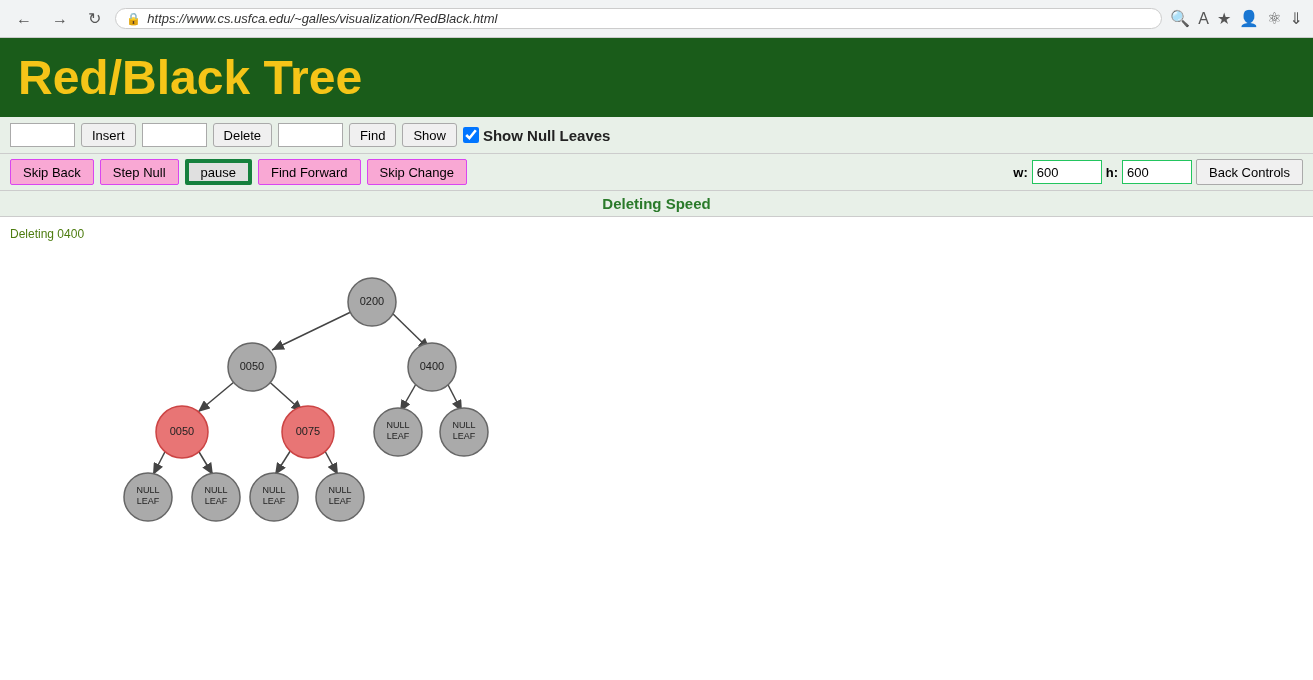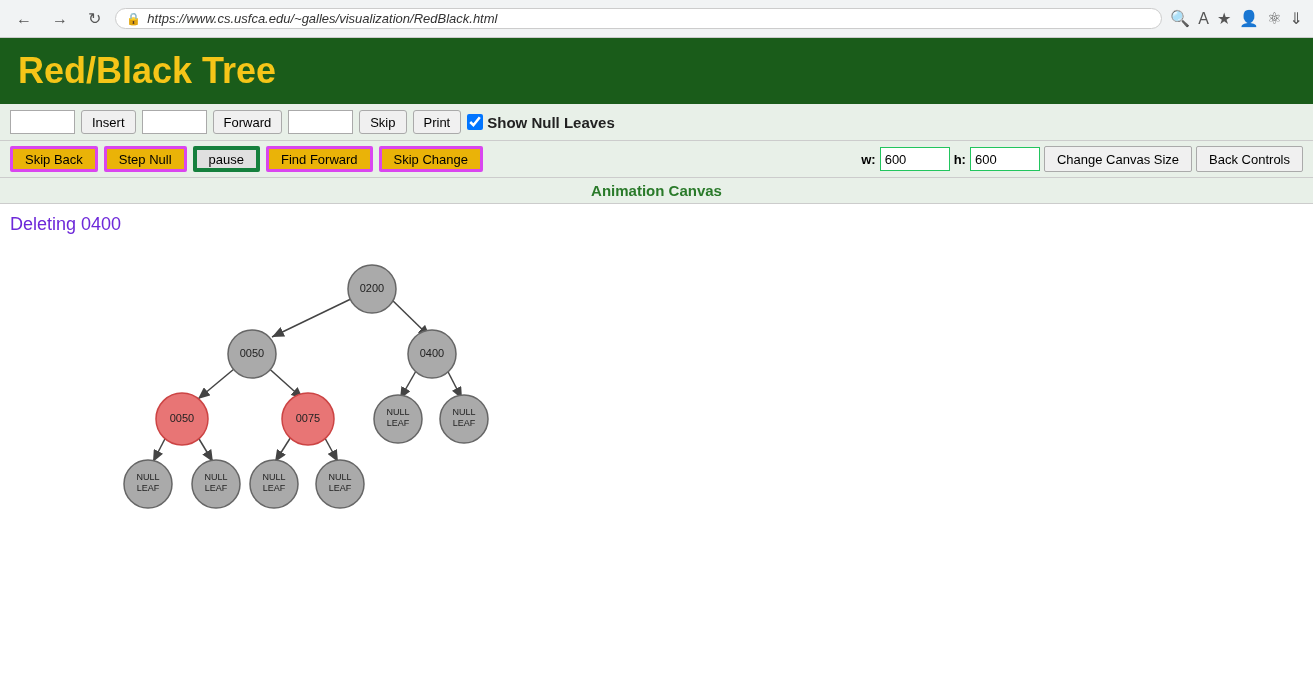--- a/index.html
+++ b/index.html
@@ -39,21 +39,21 @@
     .address-text { flex: 1; font-style: italic; }
     .browser-icons { display: flex; gap: 8px; align-items: center; color: #555; font-size: 16px; }
 
     
     .app-header {
       background: #1a5c1a;
       padding: 12px 18px;
     }
     .app-title {
       color: #f5c518;
-      font-size: 36px;
+      font-size: 48px;
       font-weight: bold;
       font-family: Arial, sans-serif;
     }
 
     
     .controls-bar {
       background: #e8f0e8;
       padding: 6px 10px;
       display: flex;
       align-items: center;
@@ -93,22 +93,22 @@
       background: #e8f0e8;
       padding: 5px 10px;
       display: flex;
       align-items: center;
       gap: 6px;
       border-bottom: 1px solid #ccc;
     }
     .anim-btn {
       height: 26px;
       padding: 0 12px;
-      border: 3px solid #d946ef;
-      background: #eab308;
+      border: 1px solid #d946ef;
+      background: #f9a8d4;
       cursor: pointer;
       font-size: 13px;
       border-radius: 2px;
     }
     .anim-btn.active-btn {
       background: #e0e0e0;
       border: 4px solid #15803d;
     }
     .w-h-group {
       display: flex;
@@ -155,22 +155,22 @@
       background: #fff;
       position: relative;
       width: 100%;
       height: 470px;
       overflow: hidden;
     }
     .deleting-label {
       position: absolute;
       top: 10px;
       left: 10px;
-      font-size: 18px;
-      color: #6d28d9;
+      font-size: 12px;
+      color: #4d7c0f;
     }
 
     
     .tree-svg {
       position: absolute;
       top: 10px;
       left: 0;
       width: 650px;
       height: 450px;
     }
@@ -204,48 +204,47 @@
 </div>
 
 <div class="app-header">
   <span class="app-title">Red/Black Tree</span>
 </div>
 
 <div class="controls-bar">
   <input type="text" class="" value="" style="">
   <button class="ctrl-btn">Insert</button>
   <input type="text" class="" value="" style="">
-  <button class="ctrl-btn">Forward</button>
+  <button class="ctrl-btn">Delete</button>
   <input type="text" class="" value="" style="">
-  <button class="ctrl-btn">Skip</button>
-  <button class="ctrl-btn">Print</button>
+  <button class="ctrl-btn">Find</button>
+  <button class="ctrl-btn">Show</button>
   <label class="checkbox-label">
     <input type="checkbox" checked="" style="">
     <span>Show Null Leaves</span>
   </label>
 </div>
 
 <div class="anim-bar">
   <button class="anim-btn">Skip Back</button>
   <button class="anim-btn">Step Null</button>
   <button class="anim-btn active-btn">pause</button>
   <button class="anim-btn">Find Forward</button>
   <button class="anim-btn">Skip Change</button>
   <div class="w-h-group">
     <span class="w-h-label">w:</span>
     <input type="text" class="w-h-input" value="600" style="">
     <span class="w-h-label">h:</span>
     <input type="text" class="w-h-input" value="600" style="">
-    <button class="canvas-btn">Change Canvas Size</button>
     <button class="canvas-btn">Back Controls</button>
   </div>
 </div>
 
 <div class="anim-speed-row">
-  <span class="animation-speed-label">Animation Canvas</span>
+  <span class="animation-speed-label">Deleting Speed</span>
 </div>
 
 <div class="canvas-area">
   <span class="deleting-label">Deleting 0400</span>
 
   <svg class="tree-svg" viewBox="0 0 650 420">
     <defs>
       <marker id="arrowhead" markerWidth="8" markerHeight="7" refX="8" refY="3.5" orient="auto">
         <polygon points="0 0, 8 3.5, 0 7" fill="#444"></polygon>
       </marker>

